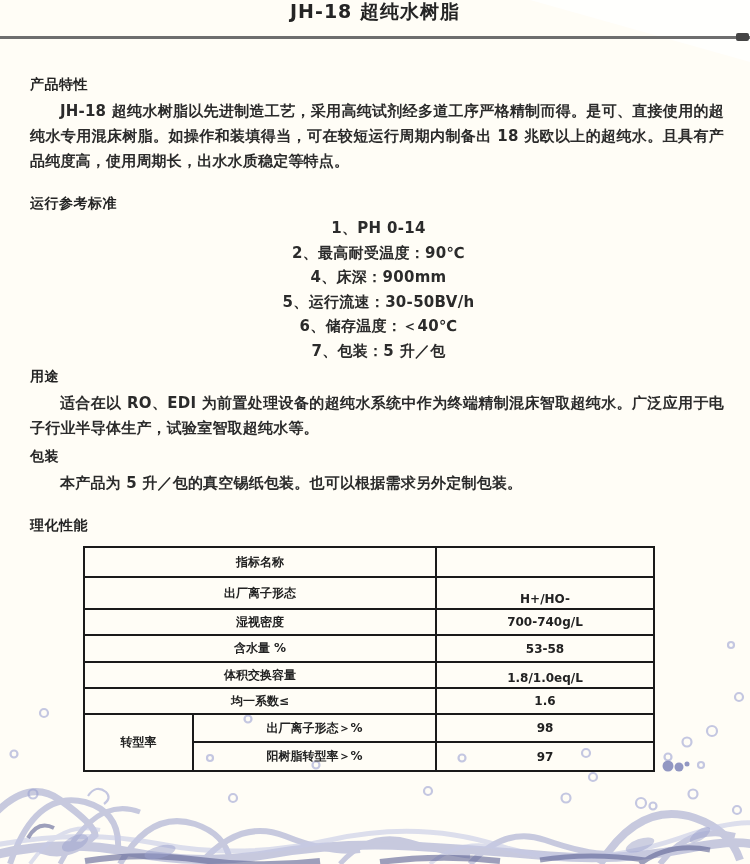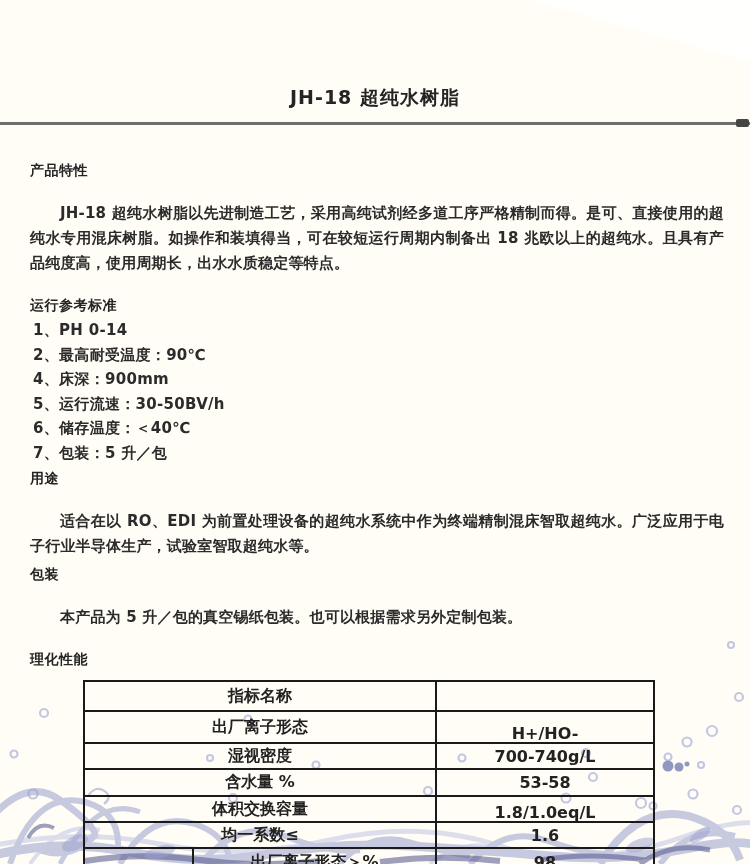--- a/index.html
+++ b/index.html
@@ -10,21 +10,20 @@
     color:#2b2b2b;
     position:relative;
     overflow:hidden;
   }
   .watermark{
     position:absolute;left:0;top:0;width:750px;height:864px;
     z-index:0;pointer-events:none;
   }
   .content{position:relative;z-index:1;}
   .page-title{
-    padding-top:86px;
     text-align:center;
     font-size:19px;line-height:22px;
     font-weight:700;
     letter-spacing:1px;
     color:#242424;
   }
   .rule{
     position:relative;
     margin-top:14px;
     height:3px;
@@ -46,40 +45,41 @@
   .sec-heading.standards{margin-top:16px;}
   .sec-heading.usage{margin-top:0;}
   .sec-heading.packaging{margin-top:2px;}
   .sec-heading.properties{margin-top:16px;}
   .para{
     font-size:15px;line-height:25px;
     font-weight:600;
     text-indent:2em;
     text-align:justify;
     letter-spacing:0.2px;
-    margin-top:18px;
+    margin-top:2px;
     color:#2b2b2b;
   }
   .list{margin-top:0;padding-left:3px;}
   .list-item{
     font-size:15px;line-height:24.5px;
     font-weight:600;
     letter-spacing:0.3px;
+    text-align:center;
   }
   table.props{
     border-collapse:collapse;
     margin:8px 0 0 53px;
     table-layout:fixed;
     width:570px;
     background:transparent;
   }
   table.props td{
     border:2px solid #1a1a1a;
     text-align:center;
-    font-size:16px;
+    font-size:12px;
     font-weight:600;
     padding:0;
     color:#222;
     background:transparent;
   }
   td.h28{height:28px;} td.h30{height:30px;} td.h24{height:24px;}
   td.h25{height:25px;} td.h26{height:26px;} td.h27{height:27px;}
   td.low{vertical-align:bottom;line-height:17px;padding-bottom:1px;}
 </style>
 </head>

